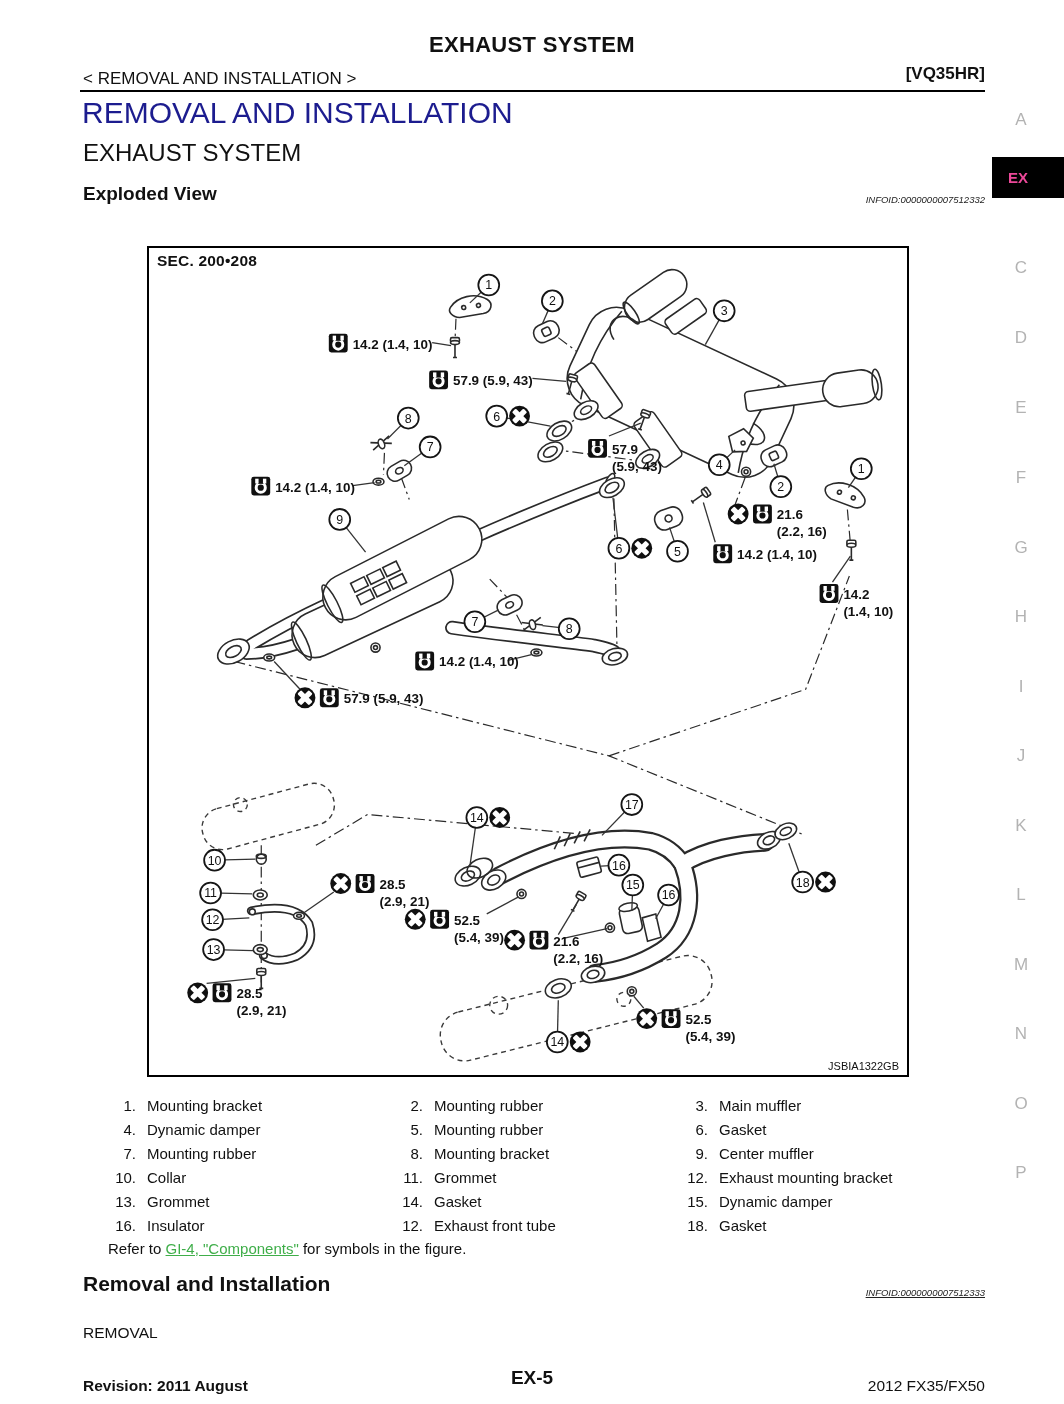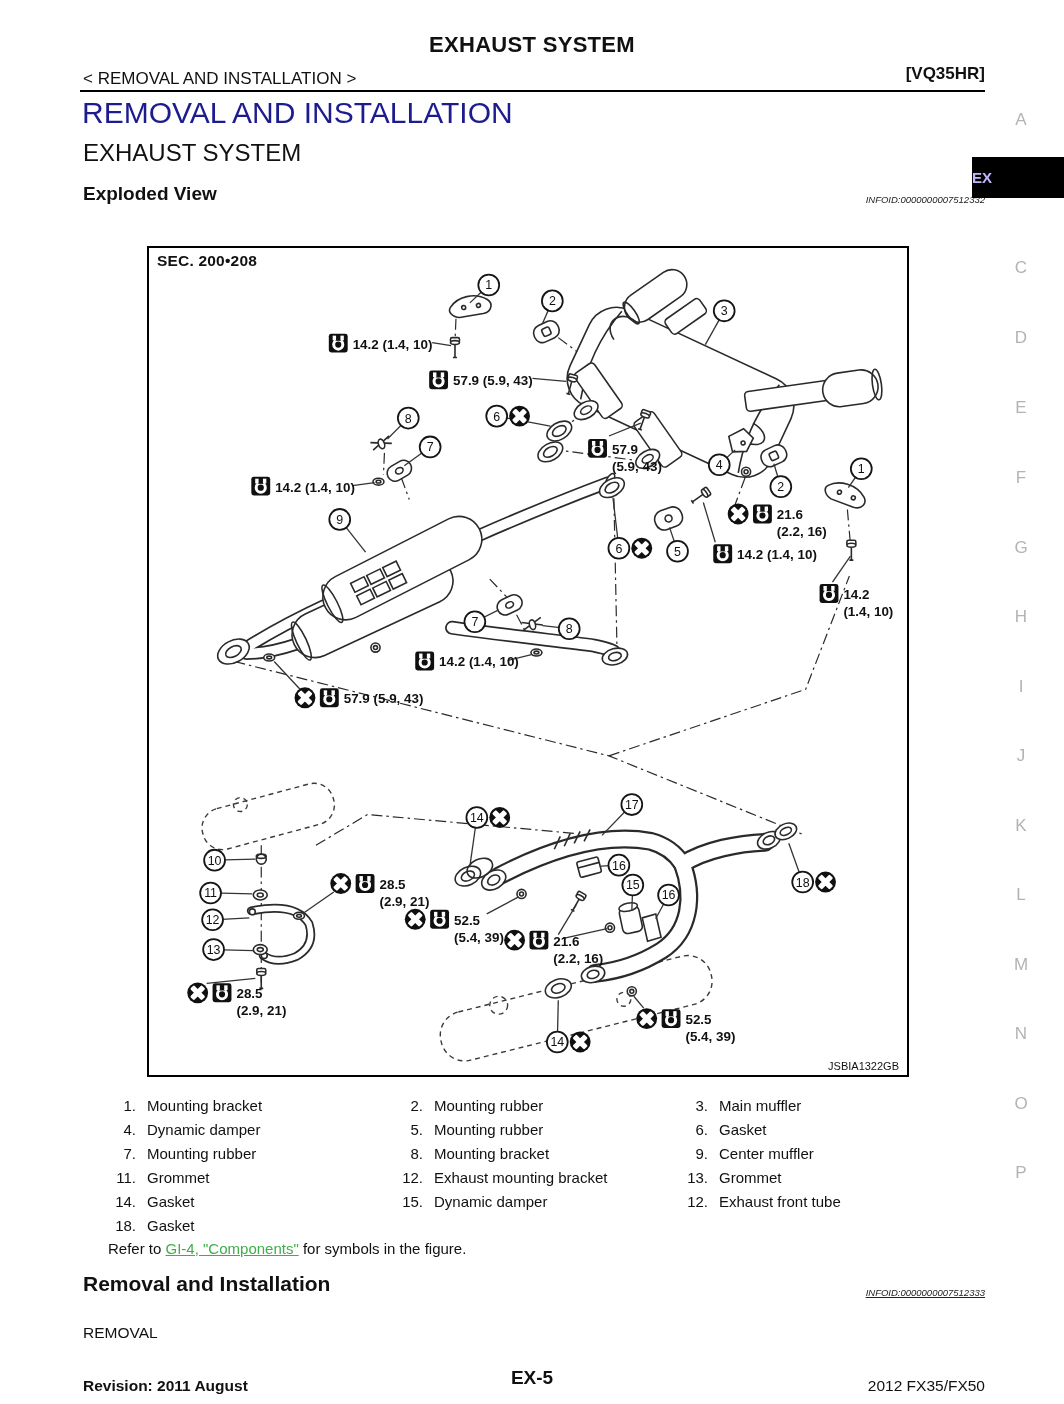--- a/index.html
+++ b/index.html
@@ -9,22 +9,22 @@
   .hdr-center{top:32px;left:0;right:0;text-align:center;font-size:22px;font-weight:700;letter-spacing:.3px;}
   .hdr-left{left:83px;top:69px;font-size:17px;}
   .hdr-right{right:79px;top:64px;font-size:17px;font-weight:700;margin-left:7px;}
   .rule{left:80px;right:79px;top:90px;border-top:2.5px solid #000;height:0;}
   .main-title{left:82px;top:96px;font-size:30px;color:#1c1c8f;}
   .sub-title{left:83px;top:139px;font-size:24px;}
   .exploded{left:83px;top:183px;font-size:19px;font-weight:700;}
   .infoid{font-size:9.5px;font-style:italic;color:#222;}
   .infoid1{right:79px;top:194px;}
   .infoid2{right:79px;top:1287px;text-decoration:underline;}
-  .ex-tab{right:0;top:157px;width:92px;height:41px;background:#000;color:#c4b5fd;
-          font-size:15px;font-weight:700;line-height:41px;box-sizing:border-box;}
+  .ex-tab{right:0;top:157px;width:72px;height:41px;background:#000;color:#ec4899;
+          font-size:15px;font-weight:700;line-height:41px;padding-left:16px;box-sizing:border-box;}
   .side-tab{width:34px;text-align:center;right:26px;font-size:17px;color:#b3b3b3;}
   .figure{left:147px;top:246px;width:762px;height:831px;border:2.5px solid #000;box-sizing:border-box;}
   .sec-label{left:8px;top:4px;font-size:15.5px;font-weight:700;letter-spacing:.2px;}
   .fig-code{right:8px;bottom:3px;font-size:11px;}
   .parts{left:108px;top:1097px;width:872px;display:grid;grid-template-columns:287px 285px 1fr;font-size:15px;}
   .part-item{display:flex;height:24px;align-items:flex-start;}
   .part-item .num{width:28px;text-align:right;margin-right:11px;flex:none;}
   .refer{left:108px;top:1240px;font-size:15px;}
   .refer a{color:#3fae49;text-decoration:underline;cursor:pointer;}
   .rm-head{left:83px;top:1272px;font-size:21px;font-weight:700;}
@@ -694,38 +694,46 @@
     </div>
     <div class="part-item">
       <span class="num">8.</span>
       <span>Mounting bracket</span>
     </div>
     <div class="part-item">
       <span class="num">9.</span>
       <span>Center muffler</span>
     </div>
     <div class="part-item">
+      <span class="num">10.</span>
+      <span>Collar</span>
+    </div>
+    <div class="part-item">
       <span class="num">11.</span>
       <span>Grommet</span>
     </div>
     <div class="part-item">
       <span class="num">12.</span>
       <span>Exhaust mounting bracket</span>
     </div>
     <div class="part-item">
       <span class="num">13.</span>
       <span>Grommet</span>
     </div>
     <div class="part-item">
       <span class="num">14.</span>
       <span>Gasket</span>
     </div>
     <div class="part-item">
       <span class="num">15.</span>
       <span>Dynamic damper</span>
+    </div>
+    <div class="part-item">
+      <span class="num">16.</span>
+      <span>Insulator</span>
     </div>
     <div class="part-item">
       <span class="num">12.</span>
       <span>Exhaust front tube</span>
     </div>
     <div class="part-item">
       <span class="num">18.</span>
       <span>Gasket</span>
     </div>
   </div>

